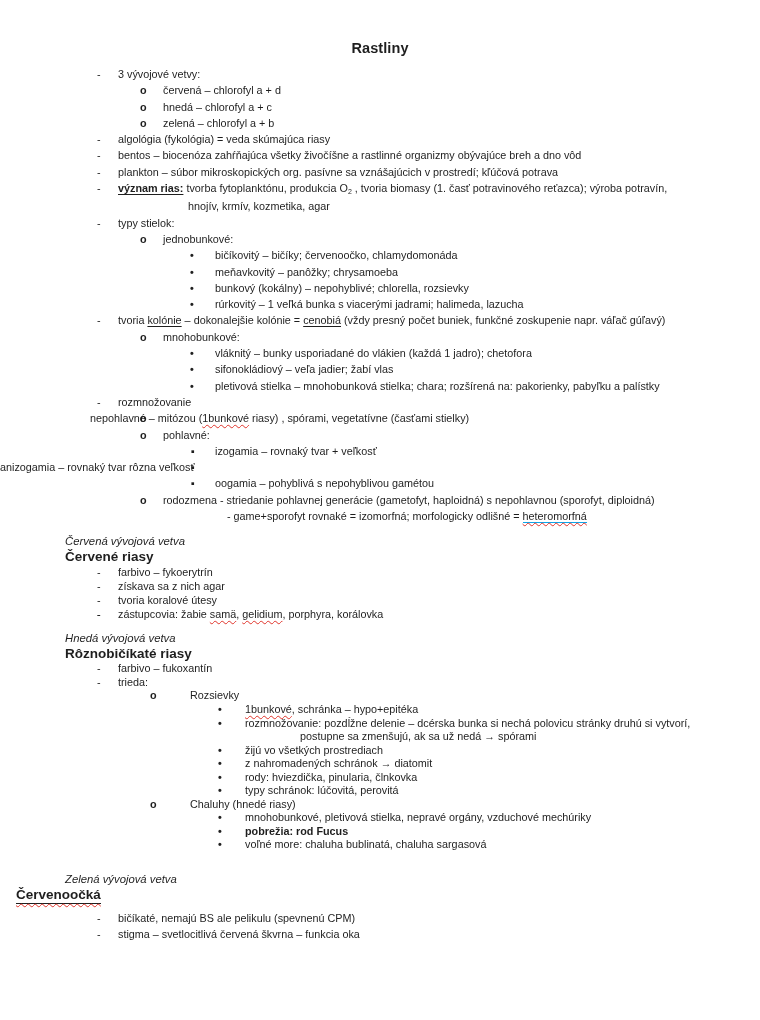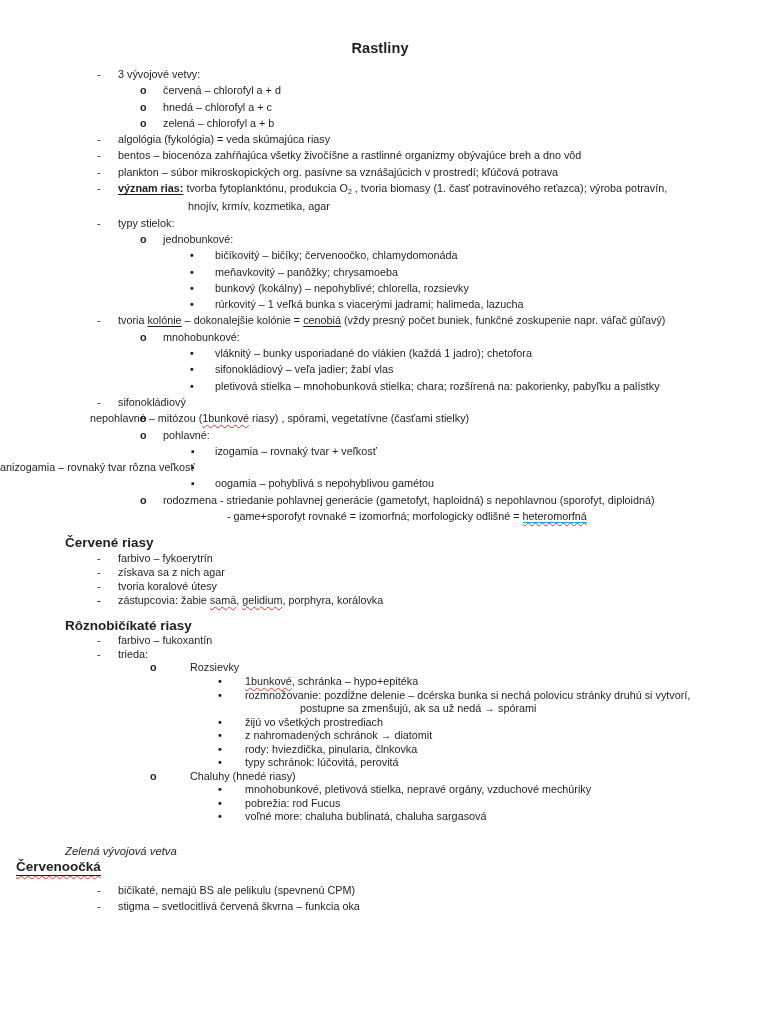--- a/index.html
+++ b/index.html
@@ -79,52 +79,54 @@
         <div class="line"><span class="bullet b-o" style="left: 140px;">o</span><span class="txt" style="margin-left: 163px;"><span>jednobunkové:</span></span></div>
         <div class="line"><span class="bullet b-dot" style="left: 190px;">•</span><span class="txt" style="margin-left: 215px;"><span>bičíkovitý – bičíky; červenoočko, chlamydomonáda</span></span></div>
         <div class="line"><span class="bullet b-dot" style="left: 190px;">•</span><span class="txt" style="margin-left: 215px;"><span>meňavkovitý – panôžky; chrysamoeba</span></span></div>
         <div class="line"><span class="bullet b-dot" style="left: 190px;">•</span><span class="txt" style="margin-left: 215px;"><span>bunkový (kokálny) – nepohyblivé; chlorella, rozsievky</span></span></div>
         <div class="line"><span class="bullet b-dot" style="left: 190px;">•</span><span class="txt" style="margin-left: 215px;"><span>rúrkovitý – 1 veľká bunka s viacerými jadrami; halimeda, lazucha</span></span></div>
         <div class="line"><span class="bullet b-dash" style="left: 97px;">-</span><span class="txt" style="margin-left: 118px;"><span>tvoria </span><span class="u">kolónie</span><span> – dokonalejšie kolónie = </span><span class="u">cenobiá</span><span> (vždy presný počet buniek, funkčné zoskupenie napr. váľač gúľavý)</span></span></div>
         <div class="line"><span class="bullet b-o" style="left: 140px;">o</span><span class="txt" style="margin-left: 163px;"><span>mnohobunkové:</span></span></div>
         <div class="line"><span class="bullet b-dot" style="left: 190px;">•</span><span class="txt" style="margin-left: 215px;"><span>vláknitý – bunky usporiadané do vlákien (každá 1 jadro); chetofora</span></span></div>
         <div class="line"><span class="bullet b-dot" style="left: 190px;">•</span><span class="txt" style="margin-left: 215px;"><span>sifonokládiový – veľa jadier; žabí vlas</span></span></div>
         <div class="line"><span class="bullet b-dot" style="left: 190px;">•</span><span class="txt" style="margin-left: 215px;"><span>pletivová stielka – mnohobunková stielka; chara; rozšírená na: pakorienky, pabyľku a palístky</span></span></div>
-        <div class="line"><span class="bullet b-dash" style="left: 97px;">-</span><span class="txt" style="margin-left: 118px;"><span>sifonokládiový</span></span></div>
+        <div class="line"><span class="bullet b-dash" style="left: 97px;">-</span><span class="txt" style="margin-left: 118px;"><span>rozmnožovanie</span></span></div>
         <div class="line"><span class="bullet b-o" style="left: 140px;">o</span><span class="txt" style="margin-left: 90px; text-align: center;"><span>nepohlavné – mitózou (</span><span class="w">1bunkové</span><span> riasy) , spórami, vegetatívne (časťami stielky)</span></span></div>
         <div class="line"><span class="bullet b-o" style="left: 140px;">o</span><span class="txt" style="margin-left: 163px;"><span>pohlavné:</span></span></div>
         <div class="line"><span class="bullet b-sq" style="left: 191px;">▪</span><span class="txt" style="margin-left: 215px;"><span>izogamia – rovnaký tvar + veľkosť</span></span></div>
         <div class="line"><span class="bullet b-sq" style="left: 191px;">▪</span><span class="txt" style=""><span>anizogamia – rovnaký tvar rôzna veľkosť</span></span></div>
         <div class="line"><span class="bullet b-sq" style="left: 191px;">▪</span><span class="txt" style="margin-left: 215px;"><span>oogamia – pohyblivá s nepohyblivou gamétou</span></span></div>
         <div class="line"><span class="bullet b-o" style="left: 140px;">o</span><span class="txt" style="margin-left: 163px;"><span>rodozmena - striedanie pohlavnej generácie (gametofyt, haploidná) s nepohlavnou (sporofyt, diploidná)</span></span></div>
         <div class="line"><span class="txt" style="margin-left: 227px;"><span>- game+sporofyt rovnaké = izomorfná; morfologicky odlišné = </span><span class="u w">heteromorfná</span></span></div>
       </div>
       <div class="sec sec-red">
+        <div class="h-italic"><span class="txt"><span>Červená vývojová vetva</span></span></div>
         <div class="h-bold"><span class="txt"><span>Červené riasy</span></span></div>
         <div class="line"><span class="bullet b-dash" style="left: 97px;">-</span><span class="txt" style="margin-left: 118px;"><span>farbivo – fykoerytrín</span></span></div>
         <div class="line"><span class="bullet b-dash" style="left: 97px;">-</span><span class="txt" style="margin-left: 118px;"><span>získava sa z nich agar</span></span></div>
         <div class="line"><span class="bullet b-dash" style="left: 97px;">-</span><span class="txt" style="margin-left: 118px;"><span>tvoria koralové útesy</span></span></div>
         <div class="line"><span class="bullet b-dash" style="left: 97px;">-</span></div>
         <div class="line"><span class="bullet b-dash" style="left: 97px;">-</span><span class="txt" style="margin-left: 118px;"><span>zástupcovia: žabie </span><span class="w">samä</span><span>, </span><span class="w">gelidium</span><span>, porphyra, korálovka</span></span></div>
       </div>
       <div class="sec sec-brown">
+        <div class="h-italic"><span class="txt"><span>Hnedá vývojová vetva</span></span></div>
         <div class="h-bold"><span class="txt"><span>Rôznobičíkaté riasy</span></span></div>
         <div class="line"><span class="bullet b-dash" style="left: 97px;">-</span><span class="txt" style="margin-left: 118px;"><span>farbivo – fukoxantín</span></span></div>
         <div class="line"><span class="bullet b-dash" style="left: 97px;">-</span><span class="txt" style="margin-left: 118px;"><span>trieda:</span></span></div>
         <div class="line"><span class="bullet b-o" style="left: 150px;">o</span><span class="txt" style="margin-left: 190px;"><span>Rozsievky</span></span></div>
         <div class="line"><span class="bullet b-dot" style="left: 218px;">•</span><span class="txt" style="margin-left: 245px;"><span class="w">1bunkové</span><span>, schránka – hypo+epitéka</span></span></div>
         <div class="line"><span class="bullet b-dot" style="left: 218px;">•</span><span class="txt" style="margin-left: 245px;"><span>rozmnožovanie: pozdĺžne delenie – dcérska bunka si nechá polovicu stránky druhú si vytvorí,</span></span></div>
         <div class="line"><span class="txt" style="margin-left: 300px;"><span>postupne sa zmenšujú, ak sa už nedá → spórami</span></span></div>
         <div class="line"><span class="bullet b-dot" style="left: 218px;">•</span><span class="txt" style="margin-left: 245px;"><span>žijú vo všetkých prostrediach</span></span></div>
         <div class="line"><span class="bullet b-dot" style="left: 218px;">•</span><span class="txt" style="margin-left: 245px;"><span>z nahromadených schránok → diatomit</span></span></div>
         <div class="line"><span class="bullet b-dot" style="left: 218px;">•</span><span class="txt" style="margin-left: 245px;"><span>rody: hviezdička, pinularia, člnkovka</span></span></div>
         <div class="line"><span class="bullet b-dot" style="left: 218px;">•</span><span class="txt" style="margin-left: 245px;"><span>typy schránok: lúčovitá, perovitá</span></span></div>
         <div class="line"><span class="bullet b-o" style="left: 150px;">o</span><span class="txt" style="margin-left: 190px;"><span>Chaluhy (hnedé riasy)</span></span></div>
         <div class="line"><span class="bullet b-dot" style="left: 218px;">•</span><span class="txt" style="margin-left: 245px;"><span>mnohobunkové, pletivová stielka, nepravé orgány, vzduchové mechúriky</span></span></div>
-        <div class="line"><span class="bullet b-dot" style="left: 218px;">•</span><span class="txt" style="margin-left: 245px;"><span>pobrežia: rod Fucus</span></span></div>
+        <div class="line"><span class="bullet b-dot" style="left: 218px;">•</span><span class="txt" style="margin-left: 245px; font-weight: bold;"><span>pobrežia: rod Fucus</span></span></div>
         <div class="line"><span class="bullet b-dot" style="left: 218px;">•</span><span class="txt" style="margin-left: 245px;"><span>voľné more: chaluha bublinatá, chaluha sargasová</span></span></div>
       </div>
       <div class="sec sec-green">
         <div class="h-italic"><span class="txt"><span>Zelená vývojová vetva</span></span></div>
         <div class="h-bold hb-u hb-w"><span class="txt"><span>Červenoočká</span></span></div>
         <div class="line"><span class="bullet b-dash" style="left: 97px;">-</span><span class="txt" style="margin-left: 118px;"><span>bičíkaté, nemajú BS ale pelikulu (spevnenú CPM)</span></span></div>
         <div class="line"><span class="bullet b-dash" style="left: 97px;">-</span><span class="txt" style="margin-left: 118px;"><span>stigma – svetlocitlivá červená škvrna – funkcia oka</span></span></div>
       </div>
     </div>
 </div>

